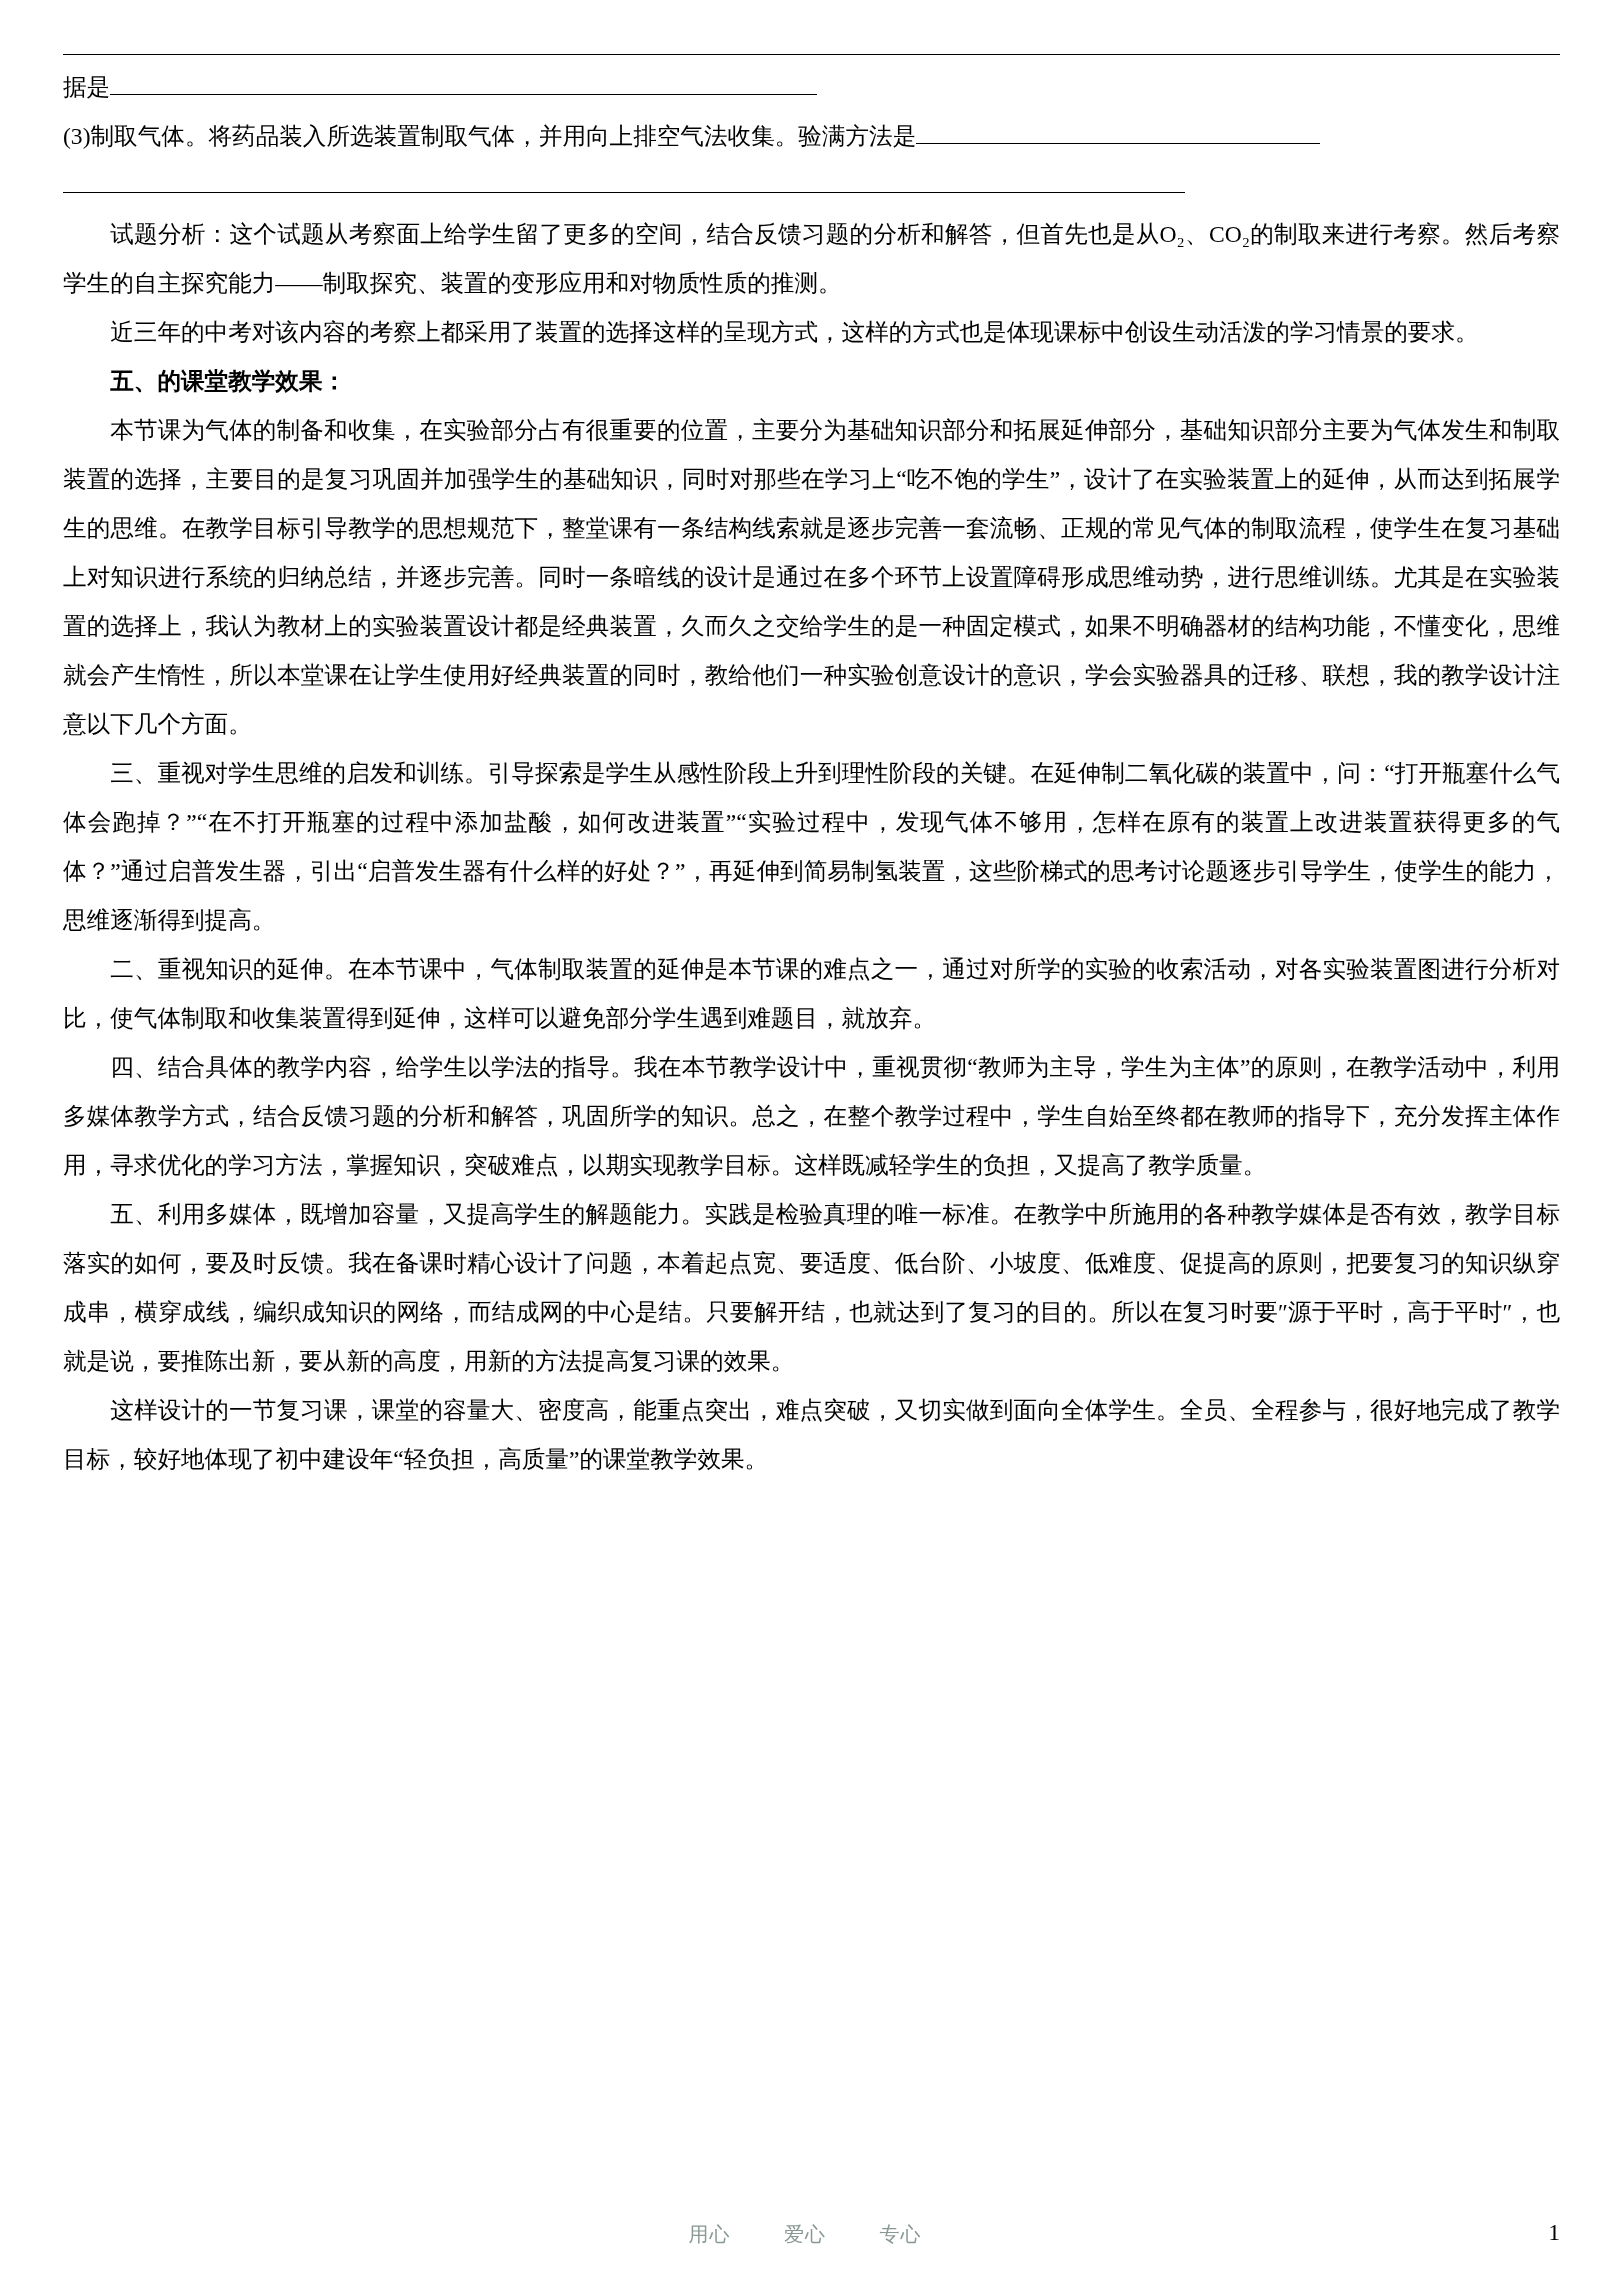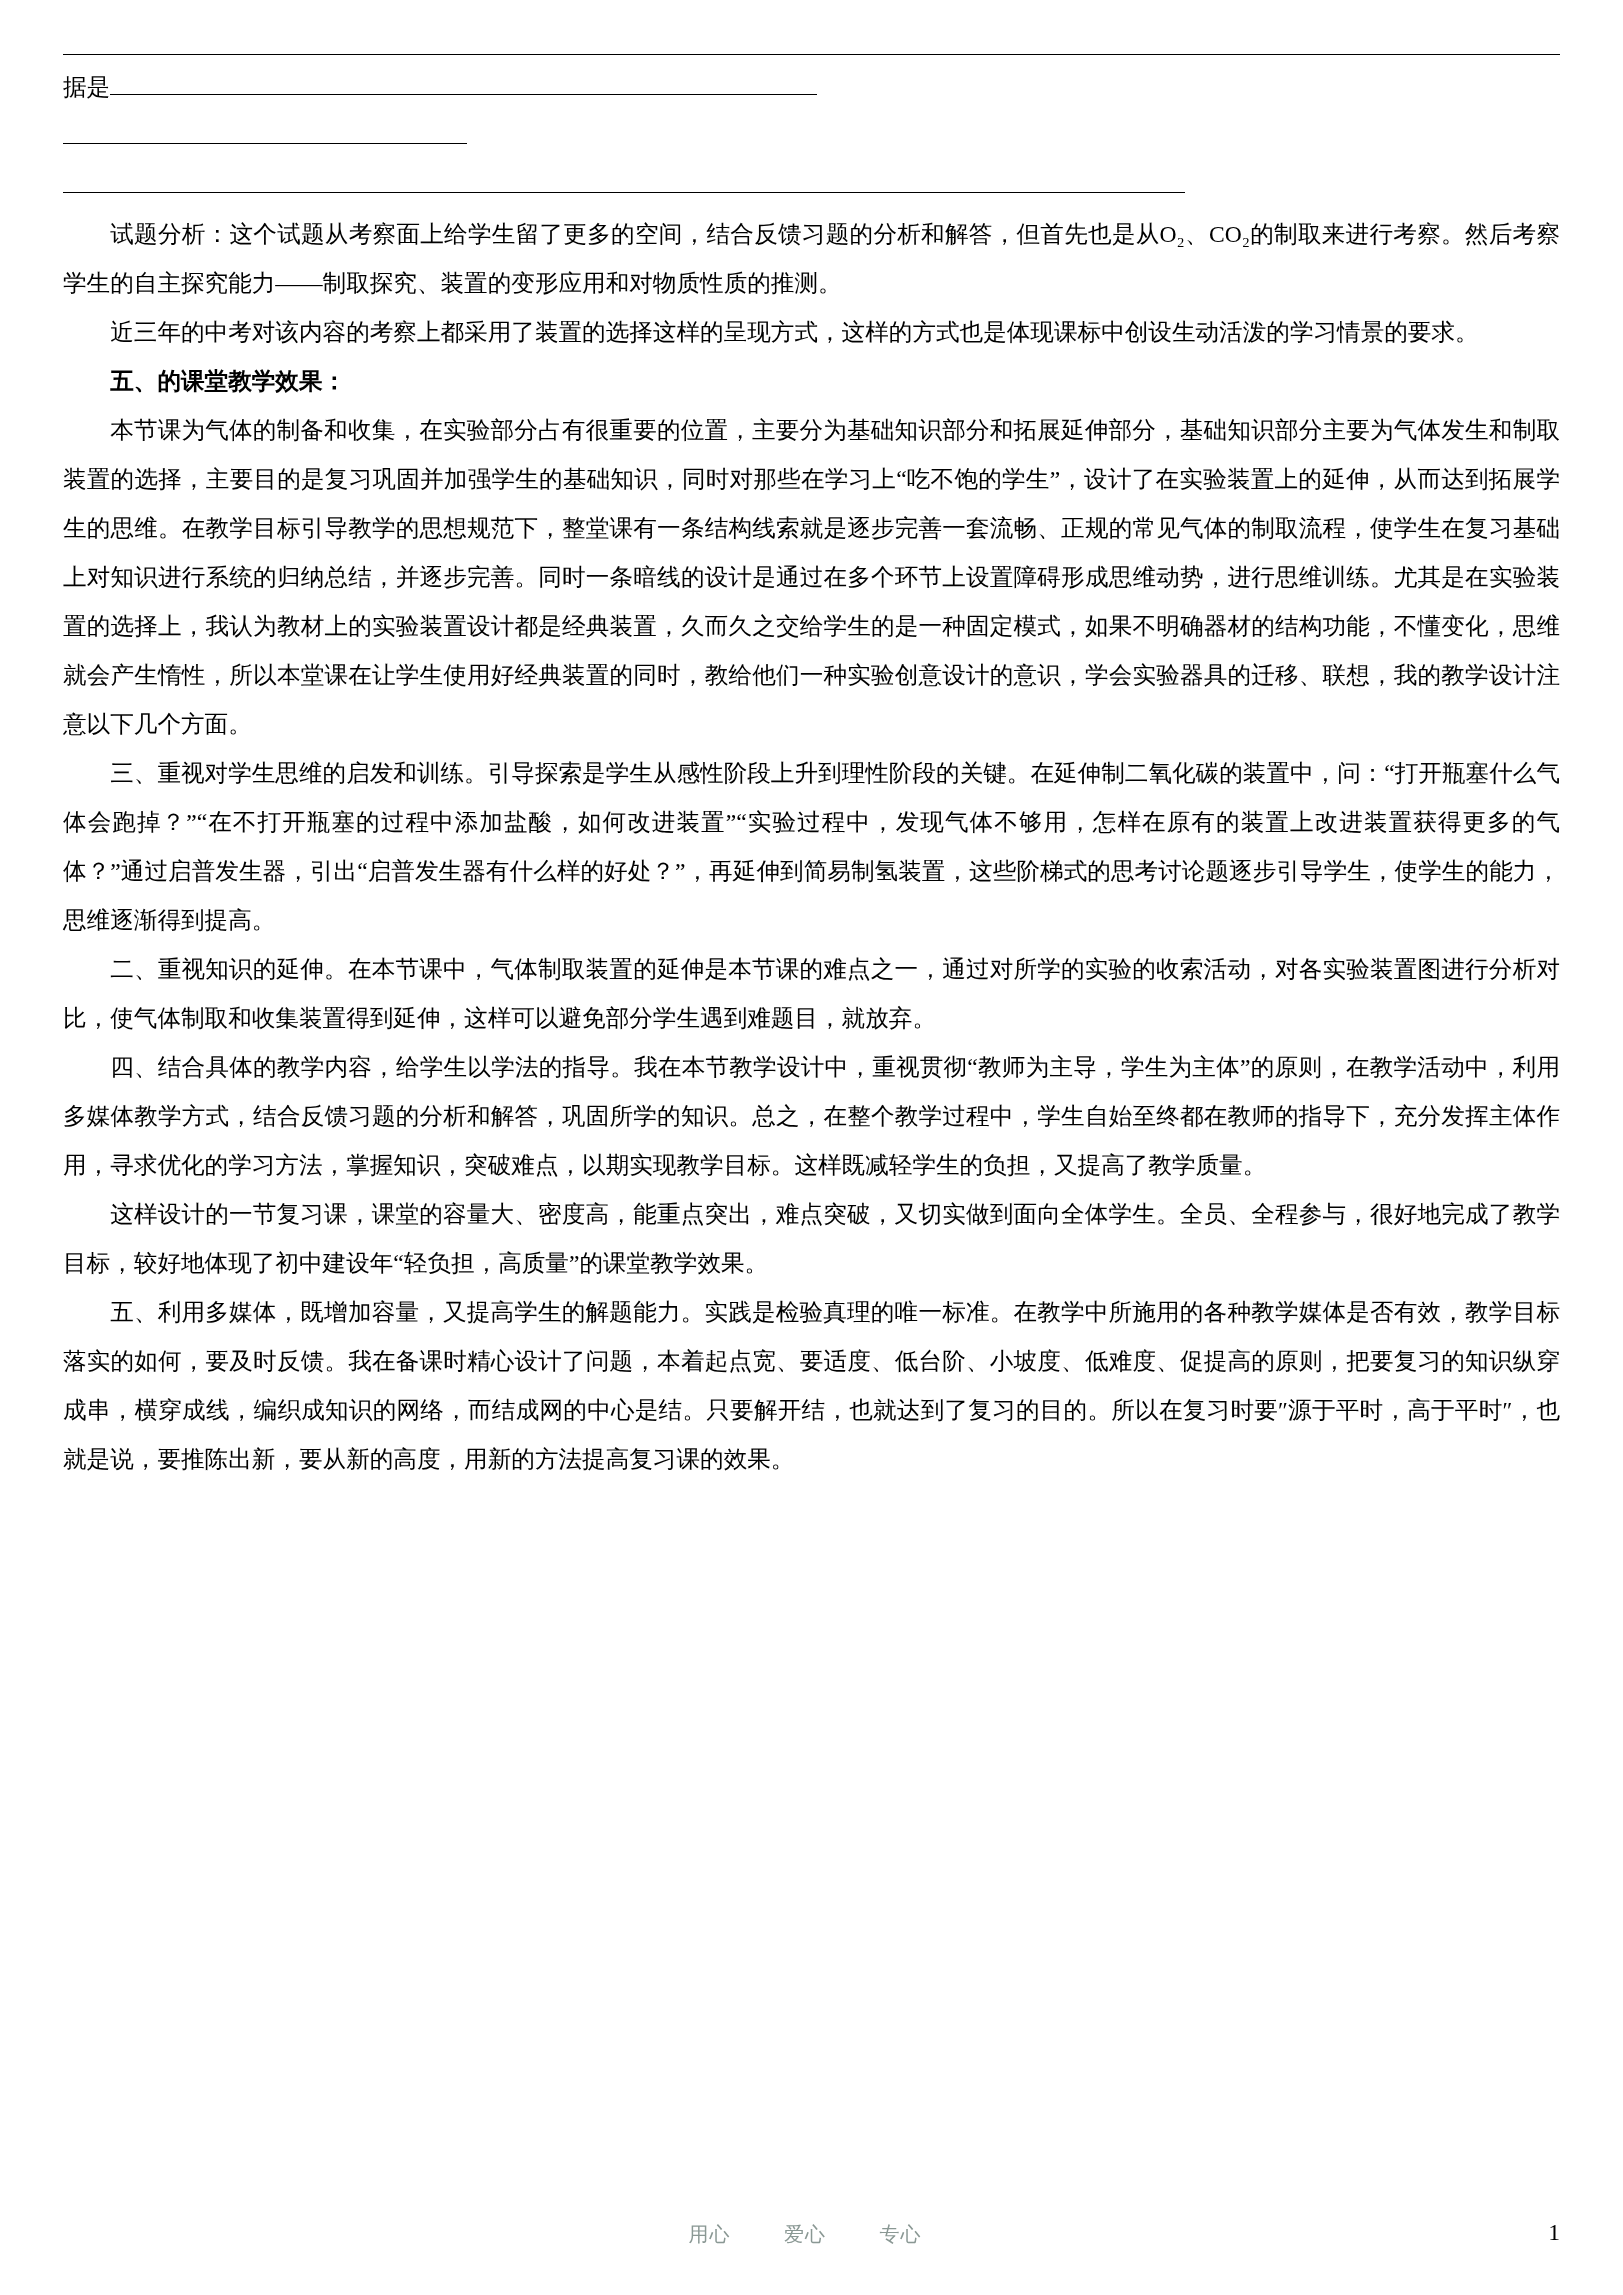--- a/index.html
+++ b/index.html
@@ -67,42 +67,42 @@
 </head>
 <body>
 
 <div class="page">
   <div class="content doc">
 
     <div class="rule"></div>
 
     <p><span>据是</span><span class="blank" style="width:707px"></span></p>
 
-    <p><span class="blank" style="width:404px"></span></p>
+    <p><span>(3)制取气体。将药品装入所选装置制取气体，并用向上排空气法收集。验满方法是</span><span class="blank" style="width:404px"></span></p>
 
     <p><span class="blank" style="width:1122px"></span></p>
 
     <p class="indent">试题分析：这个试题从考察面上给学生留了更多的空间，结合反馈习题的分析和解答，但首先也是从O₂、CO₂的制取来进行考察。然后考察学生的自主探究能力——制取探究、装置的变形应用和对物质性质的推测。</p>
 
     <p class="indent">近三年的中考对该内容的考察上都采用了装置的选择这样的呈现方式，这样的方式也是体现课标中创设生动活泼的学习情景的要求。</p>
 
     <p class="heading">五、的课堂教学效果：</p>
 
     <p class="indent">本节课为气体的制备和收集，在实验部分占有很重要的位置，主要分为基础知识部分和拓展延伸部分，基础知识部分主要为气体发生和制取装置的选择，主要目的是复习巩固并加强学生的基础知识，同时对那些在学习上“吃不饱的学生”，设计了在实验装置上的延伸，从而达到拓展学生的思维。在教学目标引导教学的思想规范下，整堂课有一条结构线索就是逐步完善一套流畅、正规的常见气体的制取流程，使学生在复习基础上对知识进行系统的归纳总结，并逐步完善。同时一条暗线的设计是通过在多个环节上设置障碍形成思维动势，进行思维训练。尤其是在实验装置的选择上，我认为教材上的实验装置设计都是经典装置，久而久之交给学生的是一种固定模式，如果不明确器材的结构功能，不懂变化，思维就会产生惰性，所以本堂课在让学生使用好经典装置的同时，教给他们一种实验创意设计的意识，学会实验器具的迁移、联想，我的教学设计注意以下几个方面。</p>
 
 
     <p class="indent">三、重视对学生思维的启发和训练。引导探索是学生从感性阶段上升到理性阶段的关键。在延伸制二氧化碳的装置中，问：“打开瓶塞什么气体会跑掉？”“在不打开瓶塞的过程中添加盐酸，如何改进装置”“实验过程中，发现气体不够用，怎样在原有的装置上改进装置获得更多的气体？”通过启普发生器，引出“启普发生器有什么样的好处？”，再延伸到简易制氢装置，这些阶梯式的思考讨论题逐步引导学生，使学生的能力，思维逐渐得到提高。</p>
 
     <p class="indent">二、重视知识的延伸。在本节课中，气体制取装置的延伸是本节课的难点之一，通过对所学的实验的收索活动，对各实验装置图进行分析对比，使气体制取和收集装置得到延伸，这样可以避免部分学生遇到难题目，就放弃。</p>
 
     <p class="indent">四、结合具体的教学内容，给学生以学法的指导。我在本节教学设计中，重视贯彻“教师为主导，学生为主体”的原则，在教学活动中，利用多媒体教学方式，结合反馈习题的分析和解答，巩固所学的知识。总之，在整个教学过程中，学生自始至终都在教师的指导下，充分发挥主体作用，寻求优化的学习方法，掌握知识，突破难点，以期实现教学目标。这样既减轻学生的负担，又提高了教学质量。</p>
 
+    <p class="indent">五、利用多媒体，既增加容量，又提高学生的解题能力。实践是检验真理的唯一标准。在教学中所施用的各种教学媒体是否有效，教学目标落实的如何，要及时反馈。我在备课时精心设计了问题，本着起点宽、要适度、低台阶、小坡度、低难度、促提高的原则，把要复习的知识纵穿成串，横穿成线，编织成知识的网络，而结成网的中心是结。只要解开结，也就达到了复习的目的。所以在复习时要″源于平时，高于平时″，也就是说，要推陈出新，要从新的高度，用新的方法提高复习课的效果。</p>
+
     <p class="indent">这样设计的一节复习课，课堂的容量大、密度高，能重点突出，难点突破，又切实做到面向全体学生。全员、全程参与，很好地完成了教学目标，较好地体现了初中建设年“轻负担，高质量”的课堂教学效果。</p>
-
-    <p class="indent">五、利用多媒体，既增加容量，又提高学生的解题能力。实践是检验真理的唯一标准。在教学中所施用的各种教学媒体是否有效，教学目标落实的如何，要及时反馈。我在备课时精心设计了问题，本着起点宽、要适度、低台阶、小坡度、低难度、促提高的原则，把要复习的知识纵穿成串，横穿成线，编织成知识的网络，而结成网的中心是结。只要解开结，也就达到了复习的目的。所以在复习时要″源于平时，高于平时″，也就是说，要推陈出新，要从新的高度，用新的方法提高复习课的效果。</p>
 
   </div>
 
   <div class="footer">
     <div class="footer-words">
       <span>用心</span>
       <span>爱心</span>
       <span>专心</span>
     </div>
     <div class="page-number">1</div>

